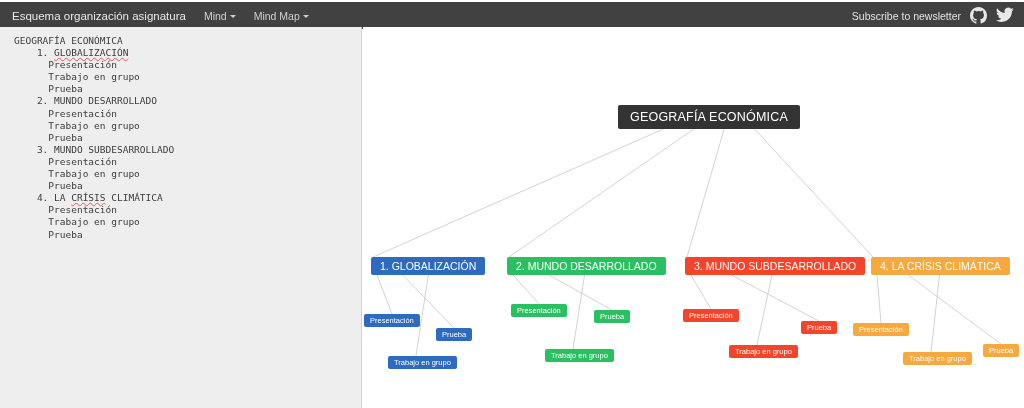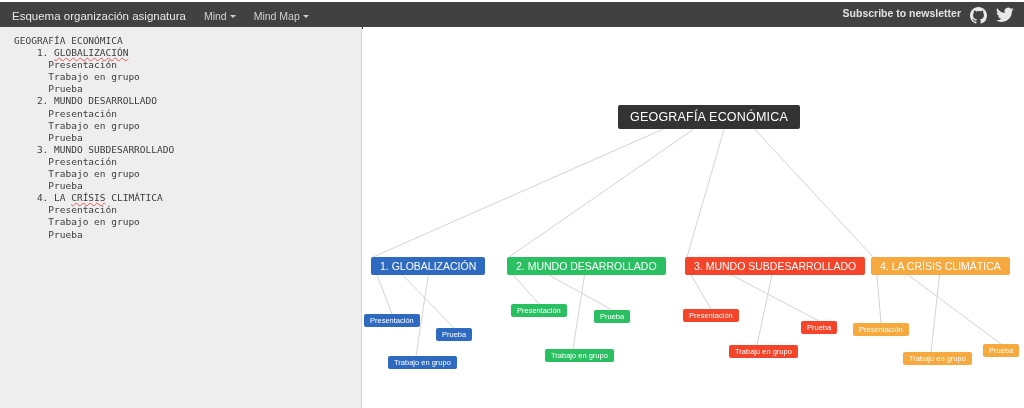--- a/index.html
+++ b/index.html
@@ -21,21 +21,21 @@
   .nav-title{color:#e8e8e8;font-size:11.5px;white-space:nowrap;}
   .nav-menu{
     color:#cfcfcf;font-size:10.5px;margin-left:18px;white-space:nowrap;
     display:flex;align-items:center;gap:3px;cursor:default;
   }
   .caret{
     display:inline-block;width:0;height:0;
     border-left:3px solid transparent;border-right:3px solid transparent;
     border-top:3.5px solid #cfcfcf;position:relative;top:1px;
   }
-  .nav-right{margin-left:auto;display:flex;gap:9px;font-weight:bold;}
+  .nav-right{margin-left:auto;display:flex;align-items:center;gap:9px;}
   .nav-news{color:#e2e2e2;font-size:10.5px;white-space:nowrap;}
   .nav-right svg{display:block;}
 
   
   .editor{
     position:absolute;left:0;top:27px;width:362px;height:381px;
     background:#eeeeee;
     border-right:1px solid #d4d4d4;
     box-sizing:border-box;
     padding:8px 0 0 14px;

